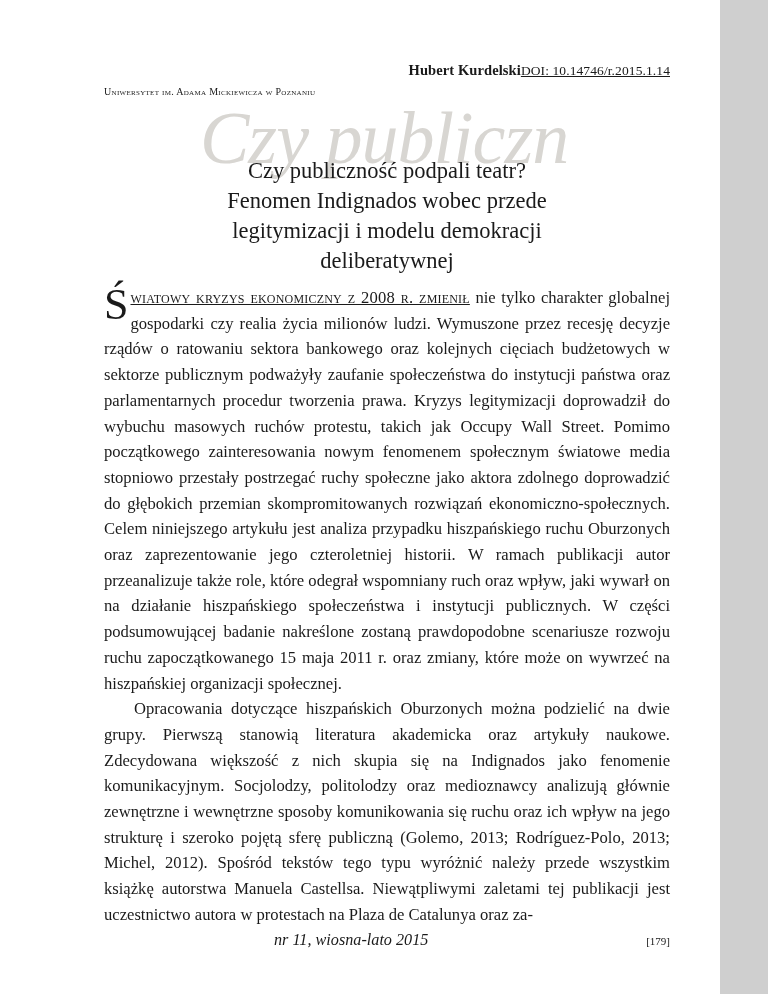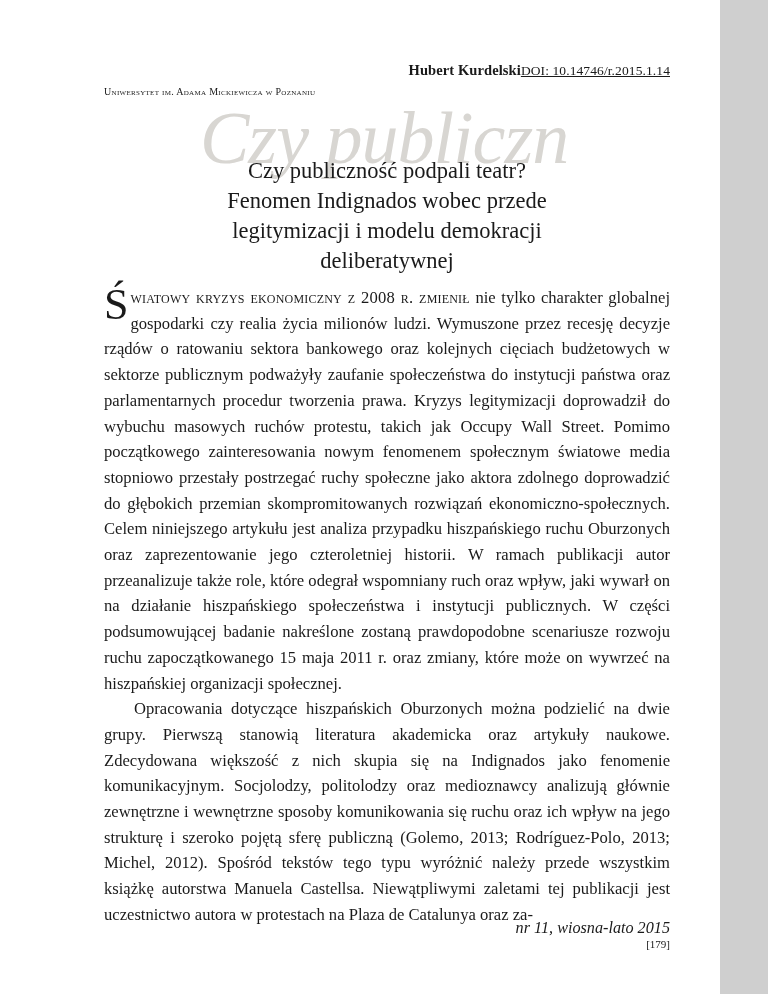--- a/index.html
+++ b/index.html
@@ -116,31 +116,31 @@
     float: left;
     font-size: 44px;
     line-height: 36px;
     padding-right: 2px;
     margin-top: 2px;
     font-family: "Liberation Serif", serif;
   }
   .smallcaps {
     font-variant: small-caps;
     letter-spacing: 0.2px;
+    text-decoration: underline;
   }
   
   .footer {
     position: absolute;
     bottom: 44px;
     left: 0;
     width: 566px;
     display: flex;
     justify-content: space-between;
-    align-items: flex-end;
-    flex-direction: column;
+    align-items: center;
   }
   .footer-issue {
     font-style: italic;
     font-size: 16.2px;
     margin-left: 170px;
   }
   .footer-page {
     font-size: 11px;
   }
 </style>

